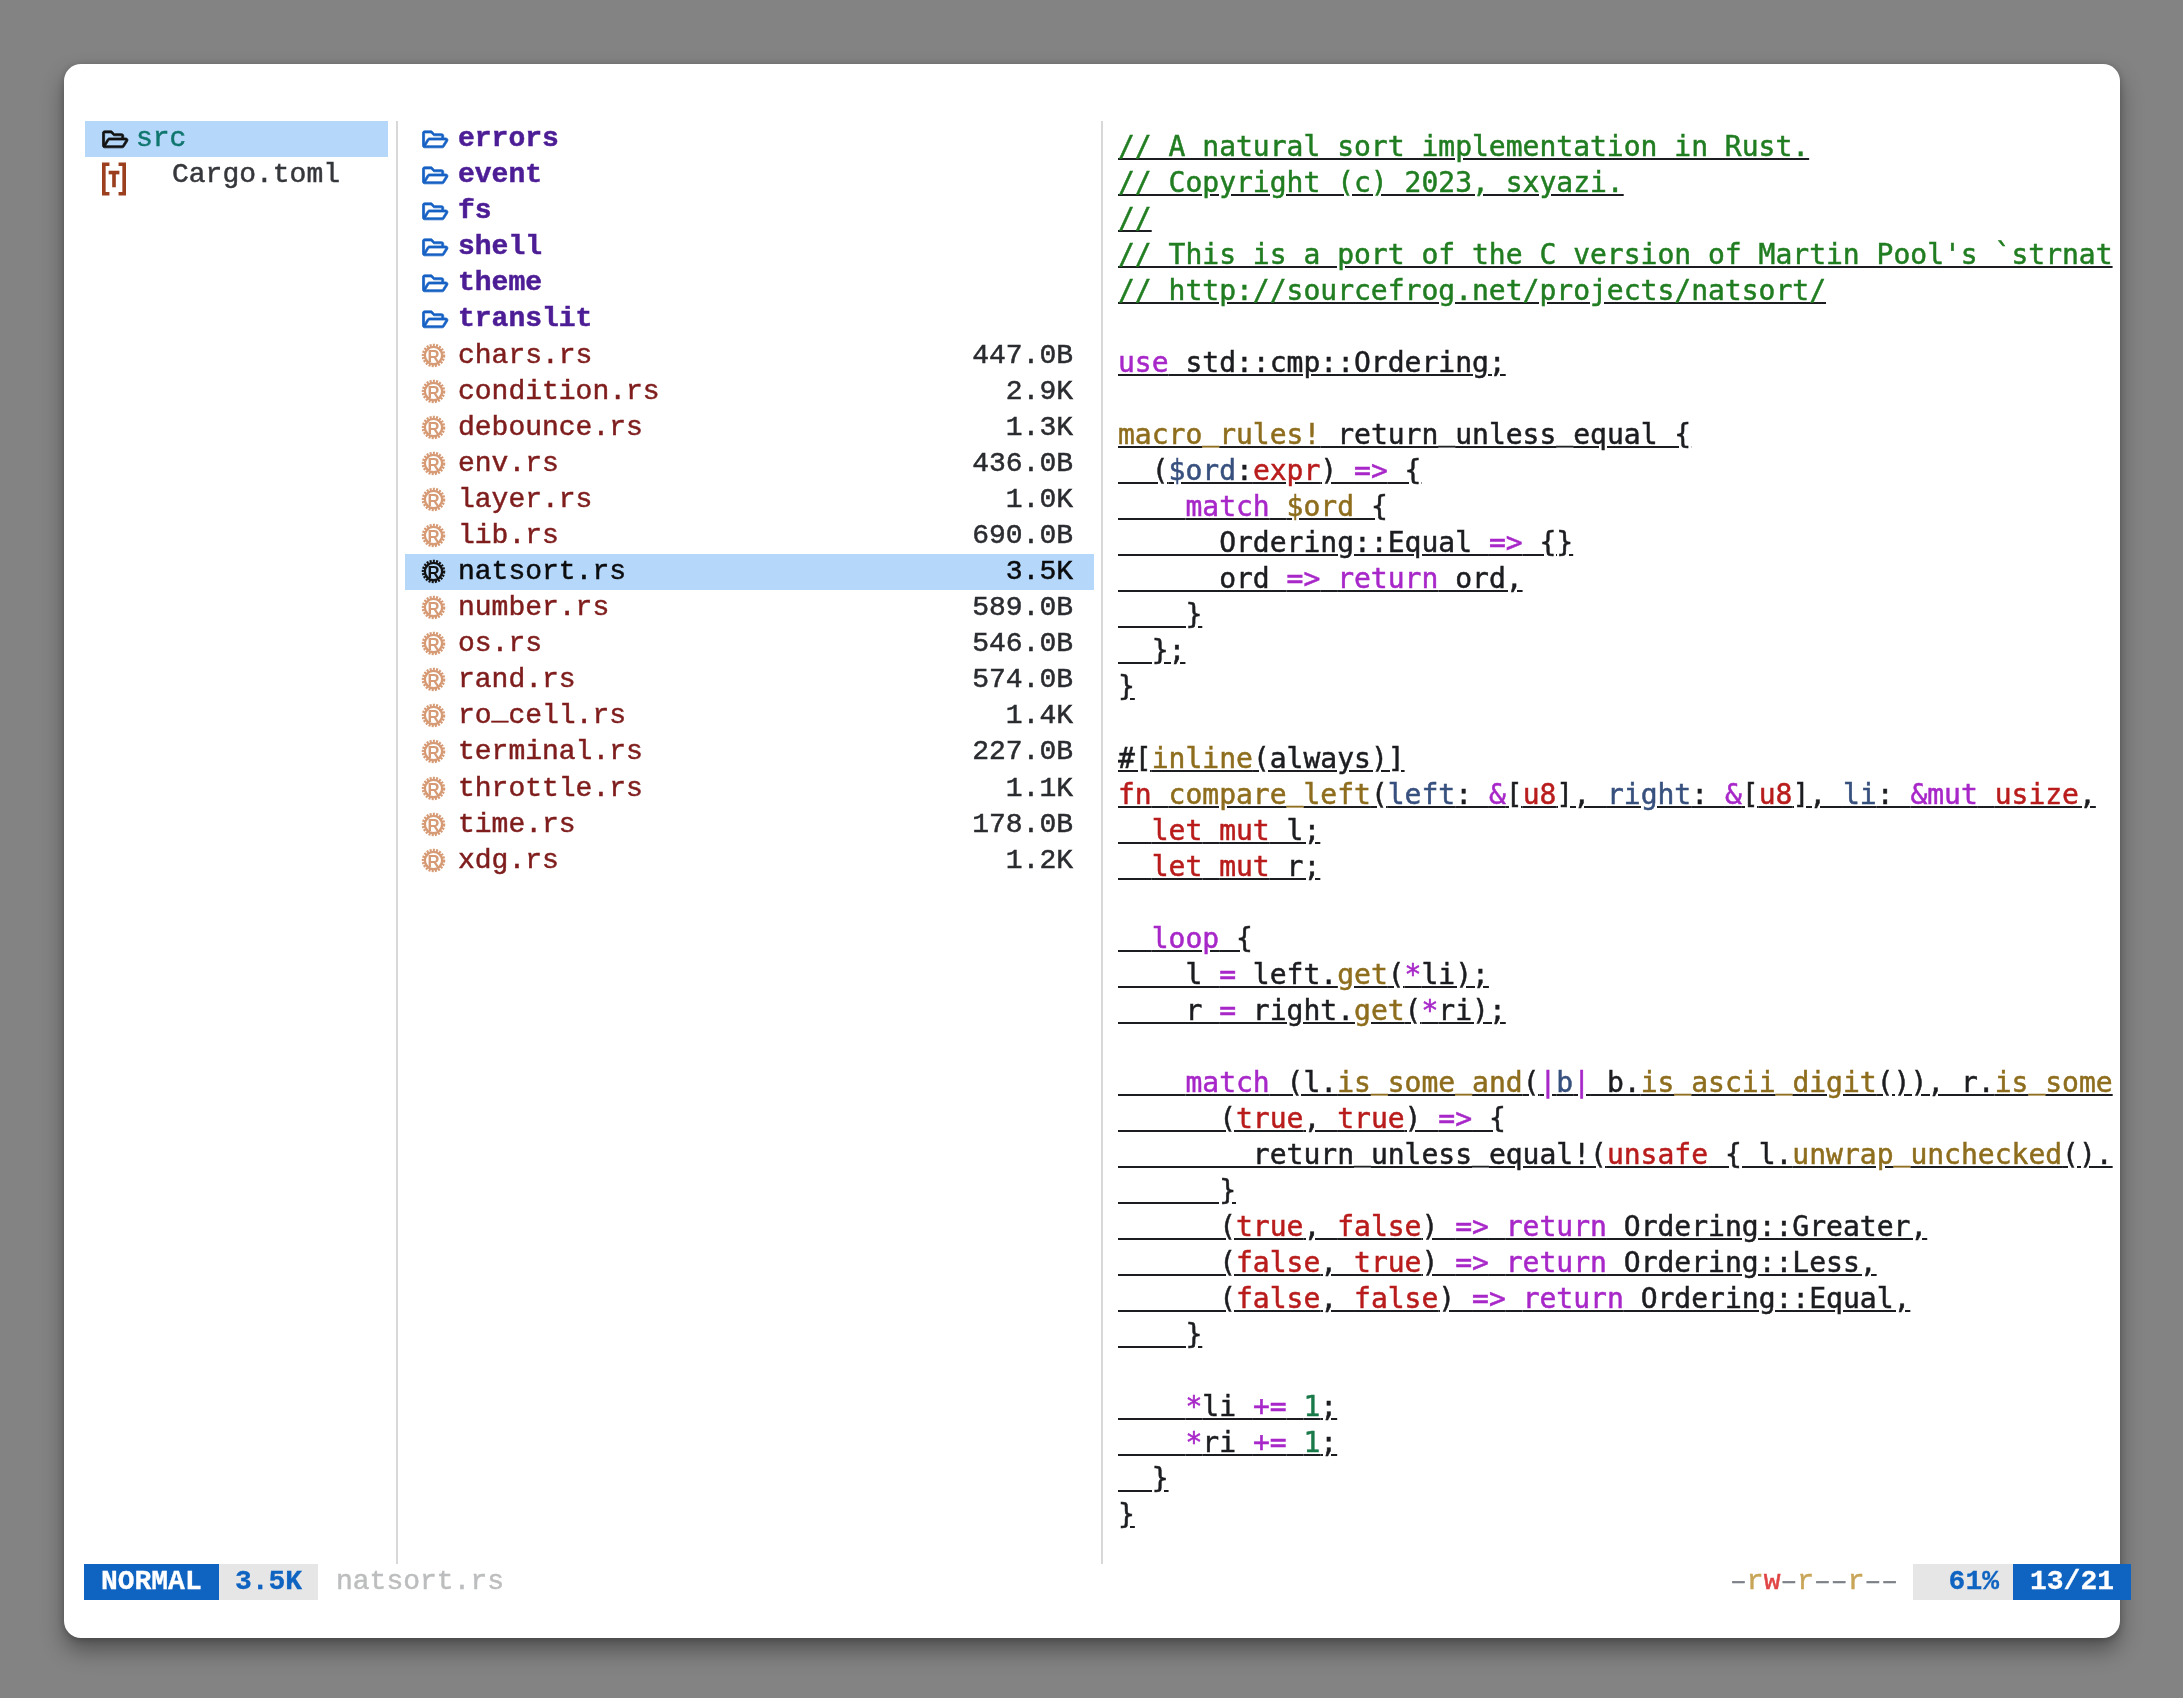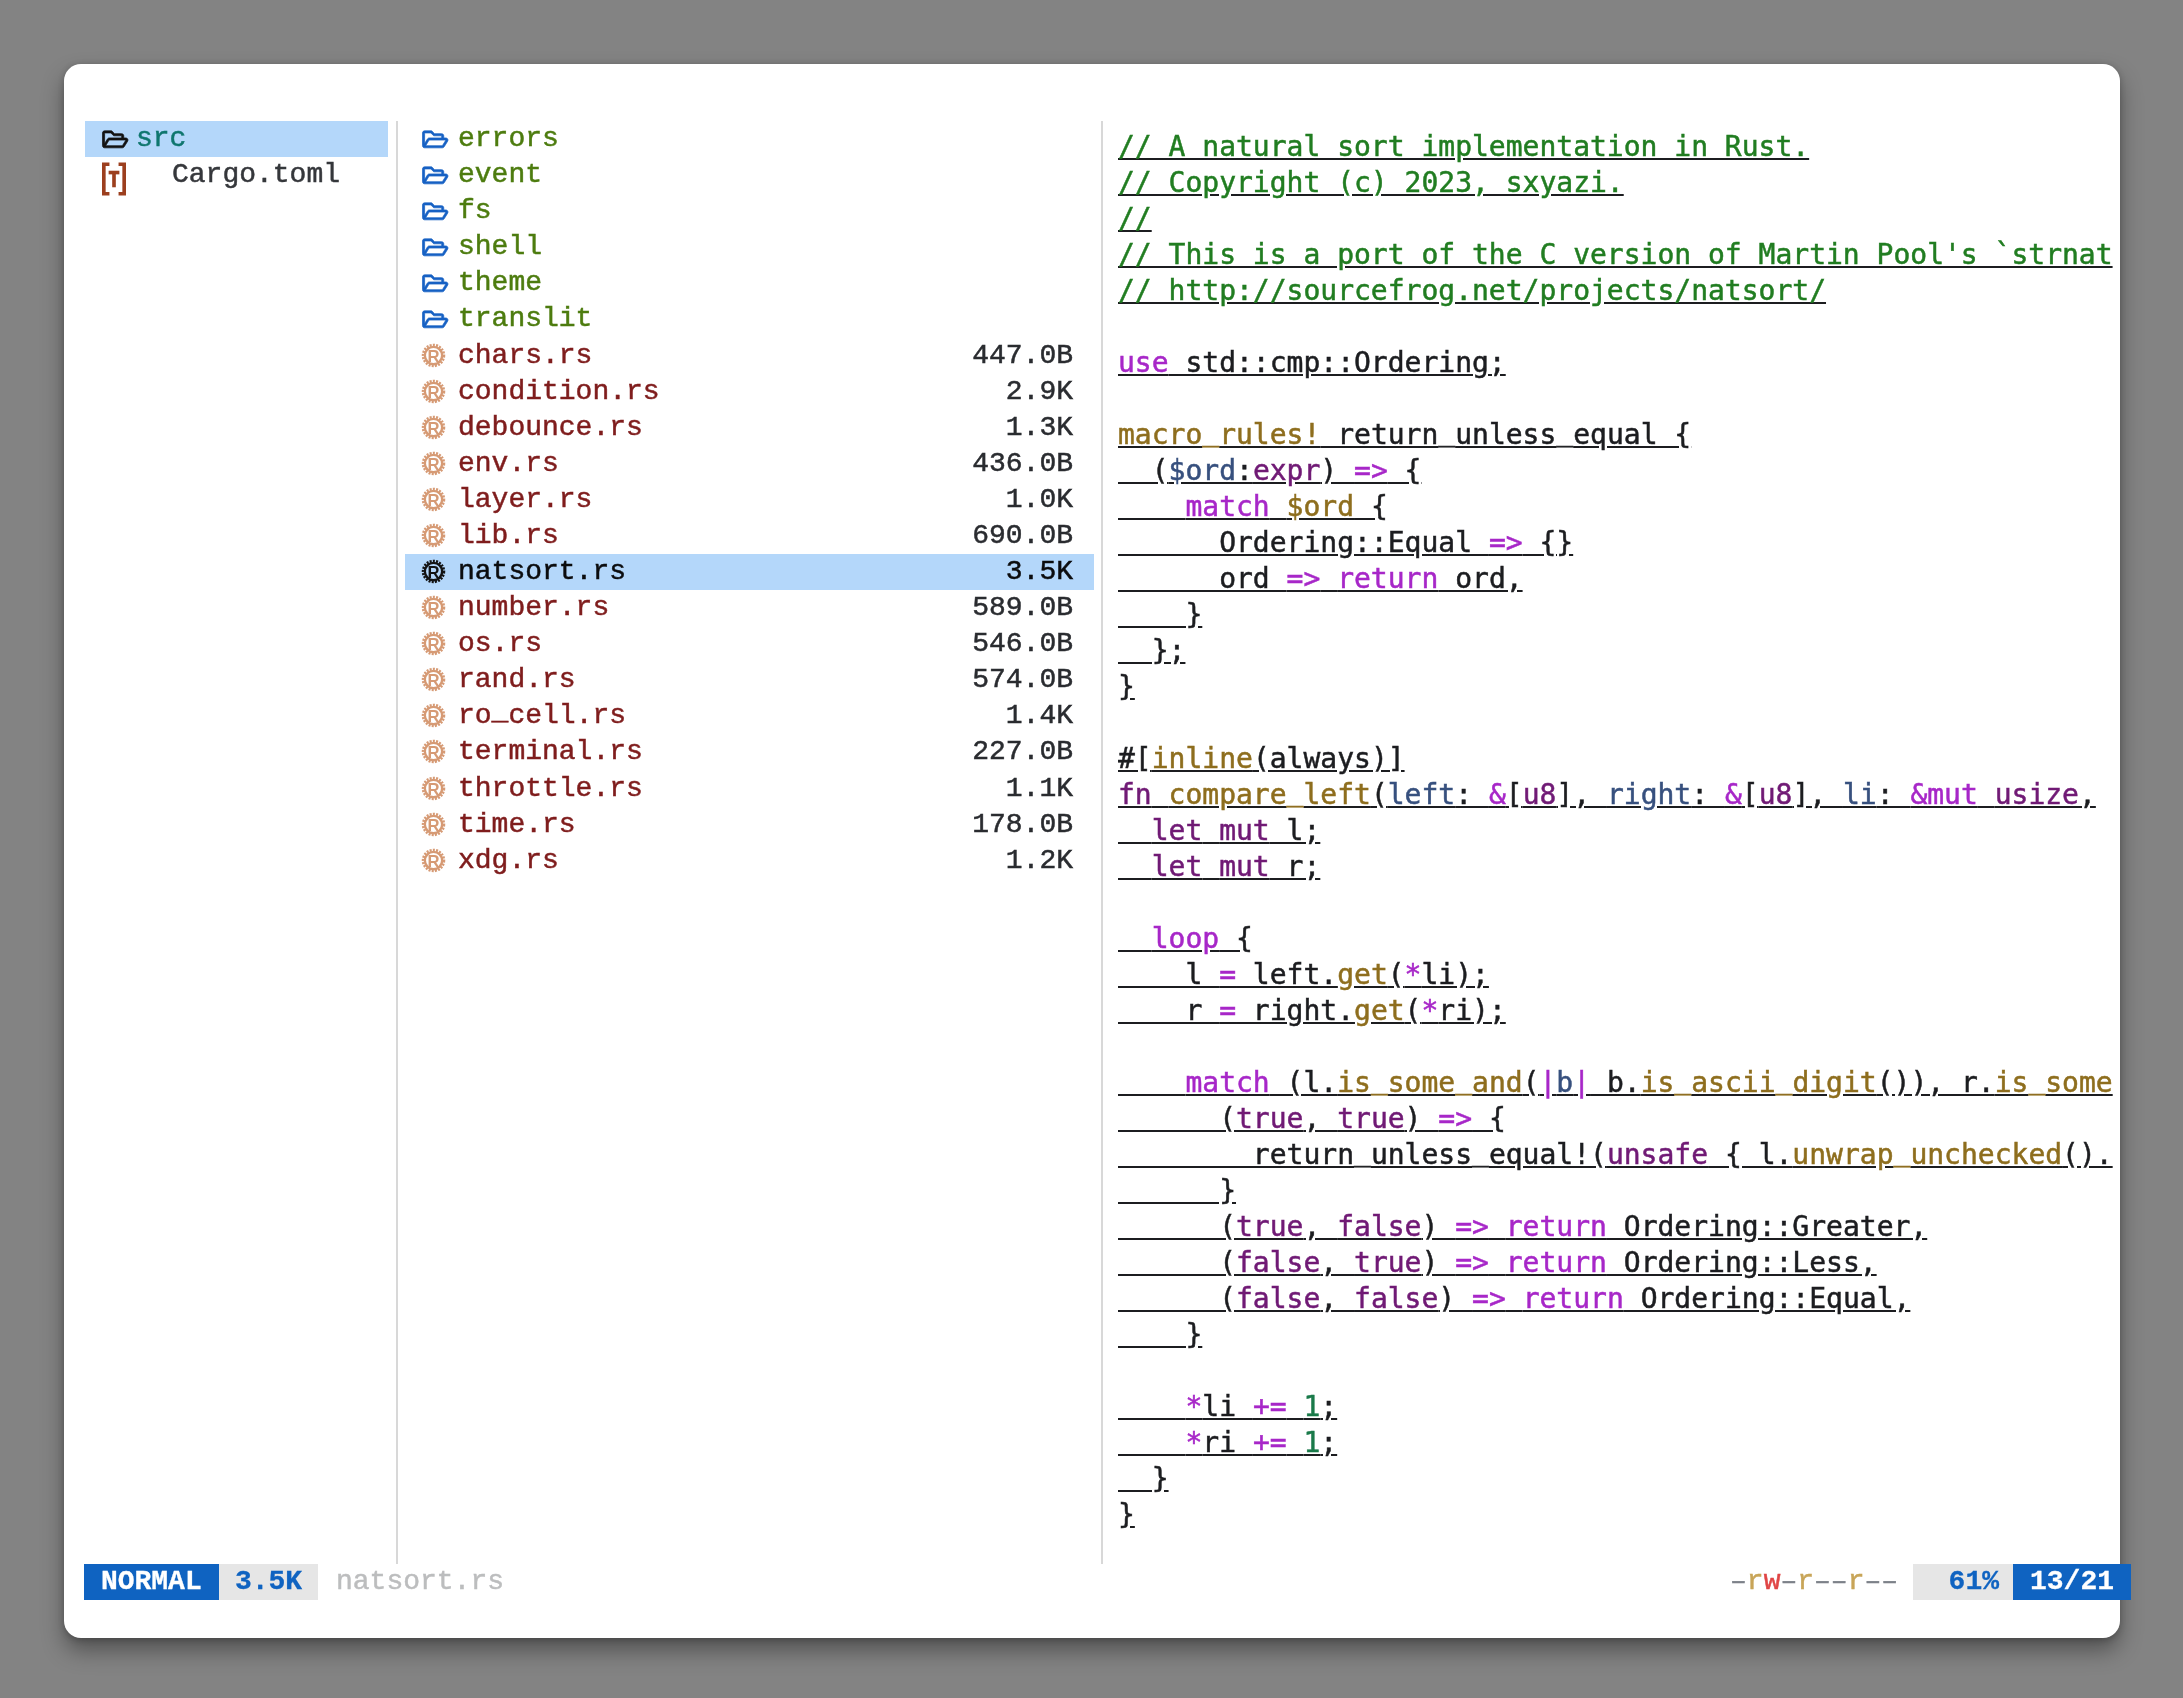--- a/index.html
+++ b/index.html
@@ -5,28 +5,28 @@
   html,body{margin:0;padding:0;}
   body{width:2183px;height:1698px;background:#838383;position:relative;overflow:hidden;
        font-family:"Liberation Mono", monospace;font-size:28px;line-height:36px;-webkit-text-stroke:0.5px currentColor;}
   #win{position:absolute;left:64px;top:64px;width:2056px;height:1574px;background:#ffffff;
        border-radius:17px;box-shadow:0 12.6px 22px rgba(0,0,0,0.36), 0 1.7px 5.9px rgba(0,0,0,0.20);}
   .vsep{position:absolute;top:57px;height:1443px;width:1.7px;background:#d8d8d8;}
   .row{position:absolute;height:36px;display:block;white-space:pre;}
   .sel{background:#b4d7fa;}
   .icon{position:absolute;}
   .name{position:absolute;left:53px;top:0;color:#7f1d1d;}
-  .dirname{color:#4d7c0f;}
+  .dirname{color:#4c1d95;font-weight:bold;}
   .size{position:absolute;right:21px;top:0;color:#2a2c30;font-family:Liberation Mono, monospace;}
   .bold{font-weight:bold;-webkit-text-stroke:0.3px currentColor;}
   
   pre{margin:8px;position:absolute;white-space:pre;text-decoration:underline;}
   .c{color:#217d21;}  
   .k{color:#a727c8;}  
-  .b{color:#701a75;}  
+  .b{color:#b91c1c;}  
   .n{color:#37507e;}  
   .f{color:#8e6e1e;}  
   .g{color:#1a7a4a;}  
   .code{color:#1c1d20;}
   
   .us{display:inline-block;transform:translateY(-4.2px);}
   .badge{position:absolute;top:0;height:36px;text-align:center;}
 </style>
 </head>
 <body>

